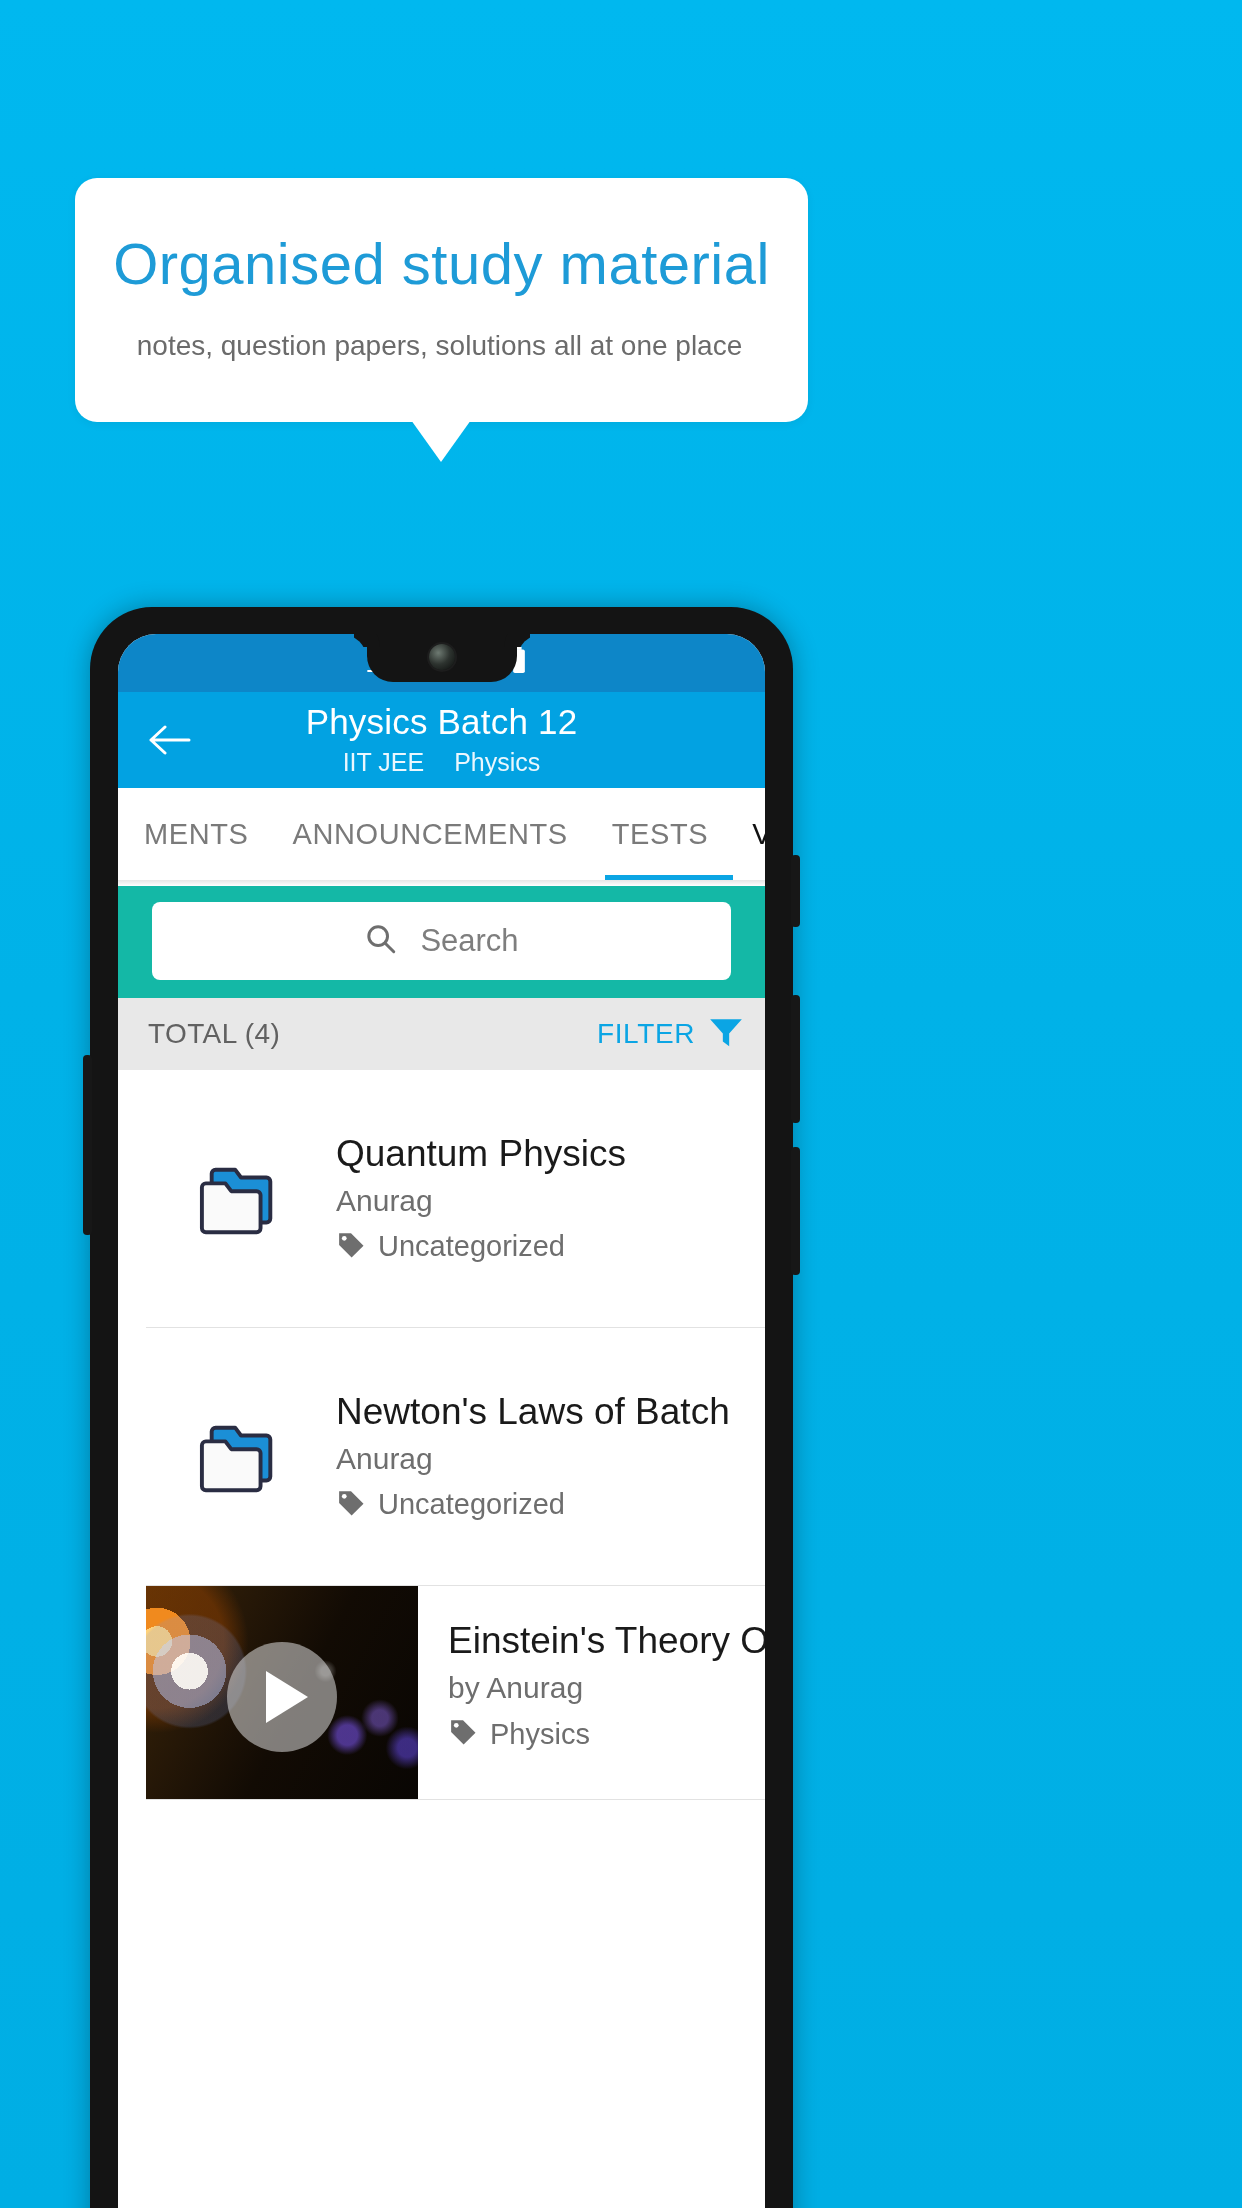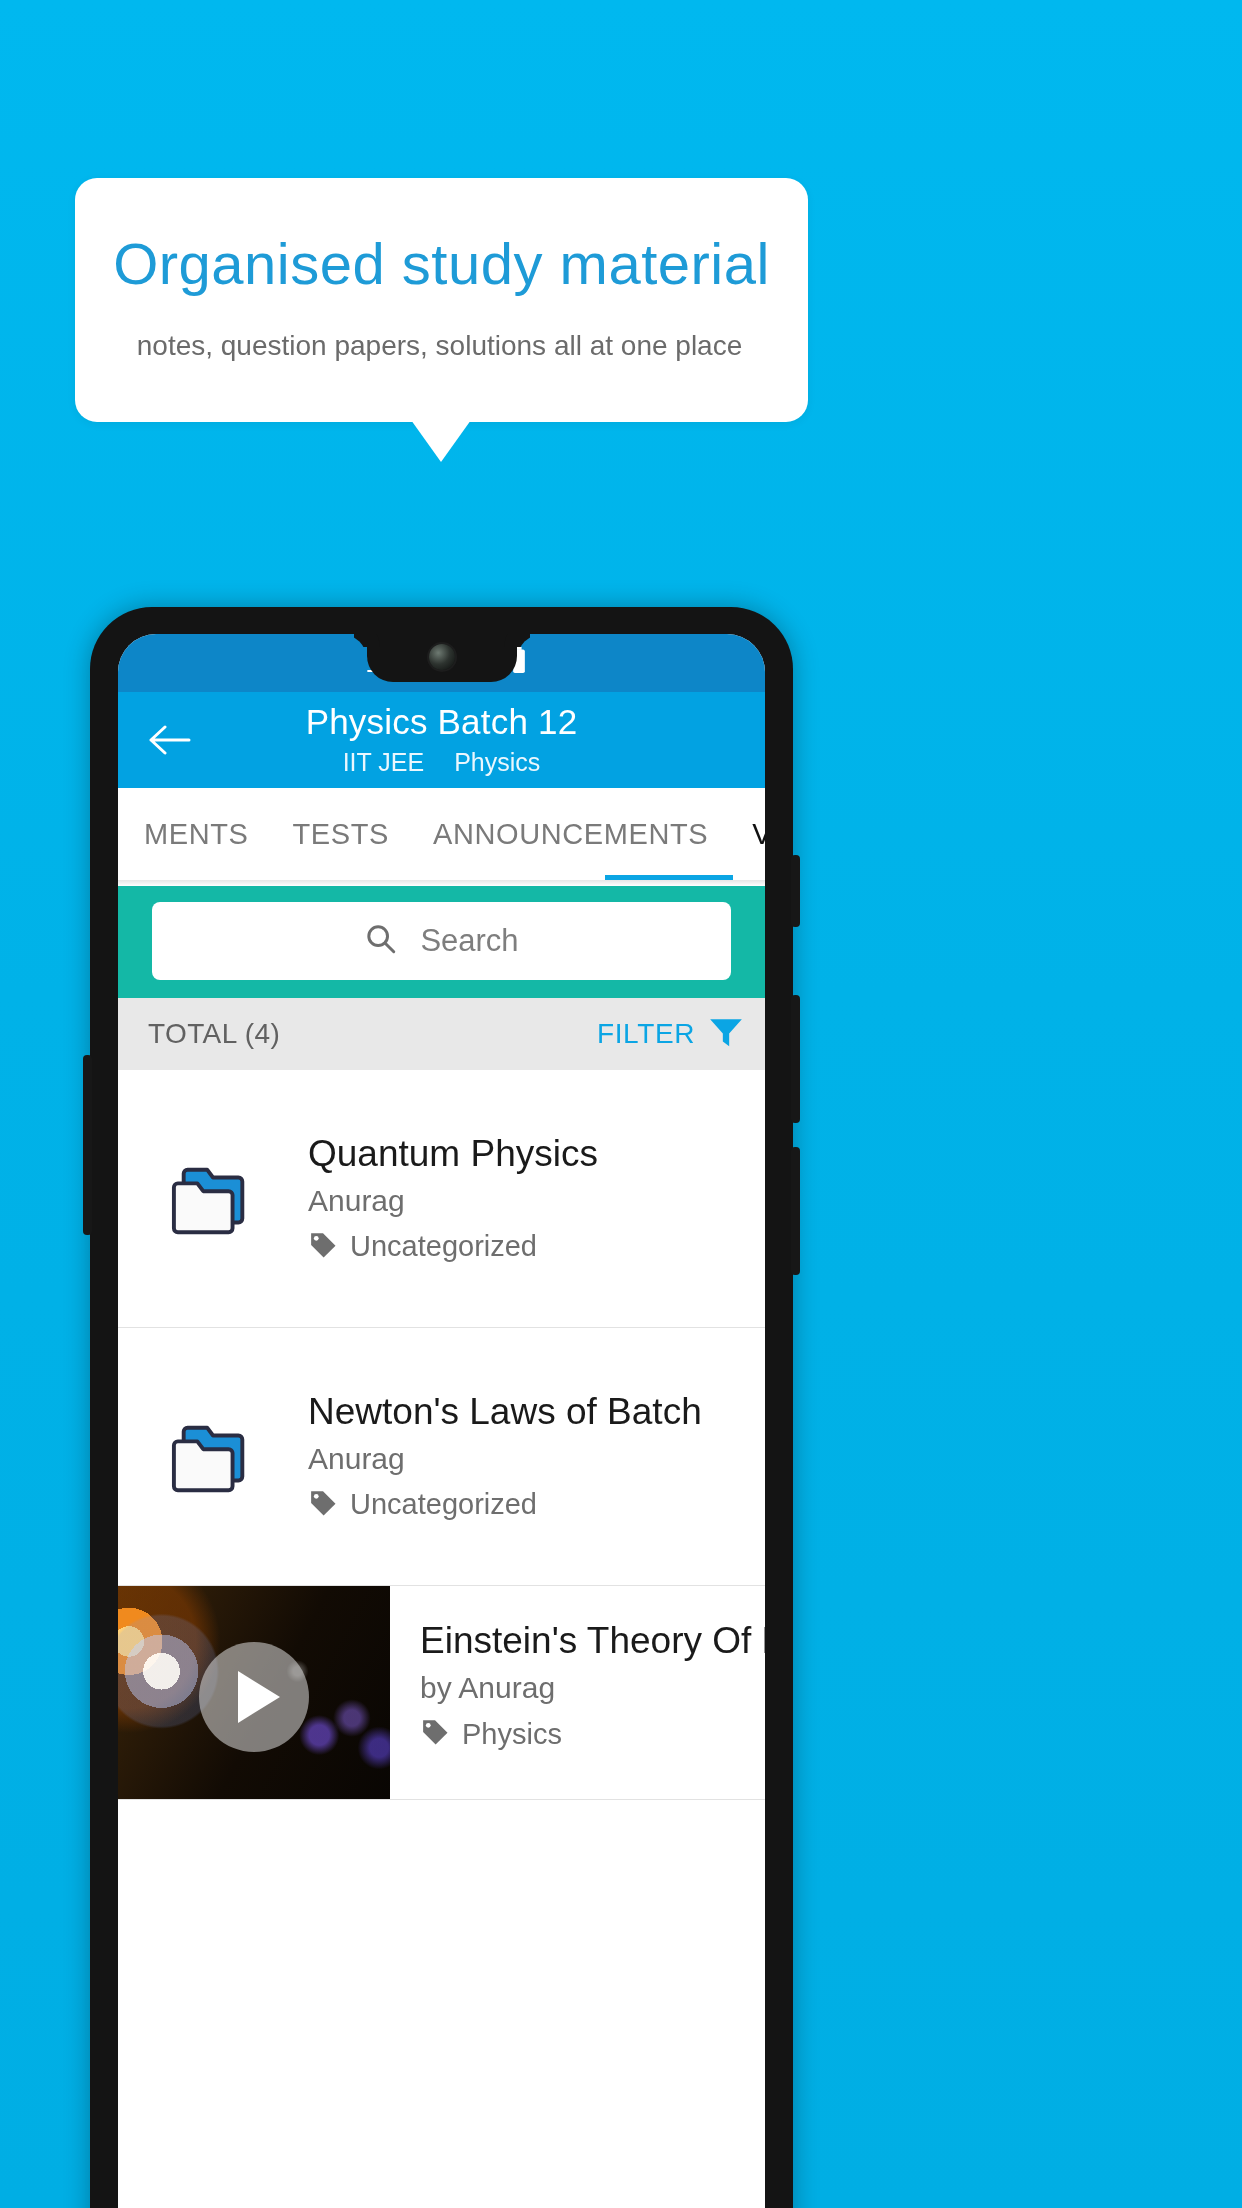--- a/index.html
+++ b/index.html
@@ -207,21 +207,21 @@
     display:flex;
     align-items:center;
     justify-content:space-between;
     padding:0 16px 0 30px;
   }
   .total-label{ font-size:28px; color:#616161; letter-spacing:0.4px; }
   .filter-wrap{ display:flex; align-items:center; gap:12px; padding-right:4px; }
   .filter-label{ font-size:28px; color:#0BA5E4; letter-spacing:0.6px; }
 
   
-  .list{ background:#fff; }
+  .list{ background:#fff;margin-left:28px; }
   .list-item{
     display:flex;
     align-items:center;
     min-height:258px;
     border-bottom:1px solid #E2E2E2;
     padding:0 20px 0 0;
   }
   .item-icon{
     width:190px;
     display:flex; align-items:center; justify-content:center;
@@ -358,22 +358,22 @@
       </div>
       <div class="appbar-title">Physics Batch 12</div>
       <div class="appbar-sub">
         <span>IIT JEE</span>
         <span>Physics</span>
       </div>
     </div>
 
     <div class="tabs">
       <div class="tab" style="padding-left:26px;">MENTS</div>
+      <div class="tab">ANNOUNCEMENTS</div>
       <div class="tab">TESTS</div>
-      <div class="tab">ANNOUNCEMENTS</div>
       <div class="tab active">VIDEOS</div>
       <div class="tab-indicator" style="left:487px; width:128px;"></div>
     </div>
     <div class="tabs-shadow"></div>
 
     <div class="search-zone">
       <div class="search-box">
         <span>
           <svg width="34" height="34" viewBox="0 0 24 24">
             <circle cx="10" cy="10" r="6.6" stroke="#6E6E6E" stroke-width="2.1" fill="none"></circle>

